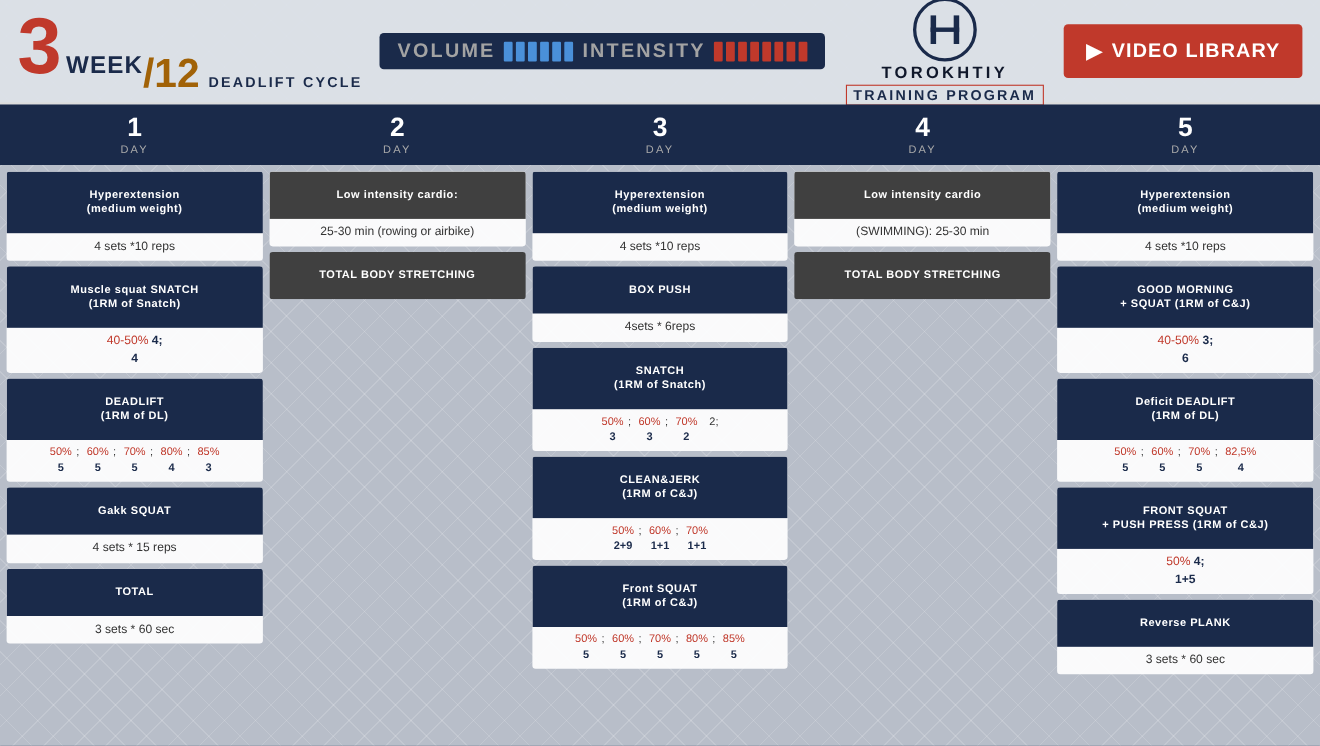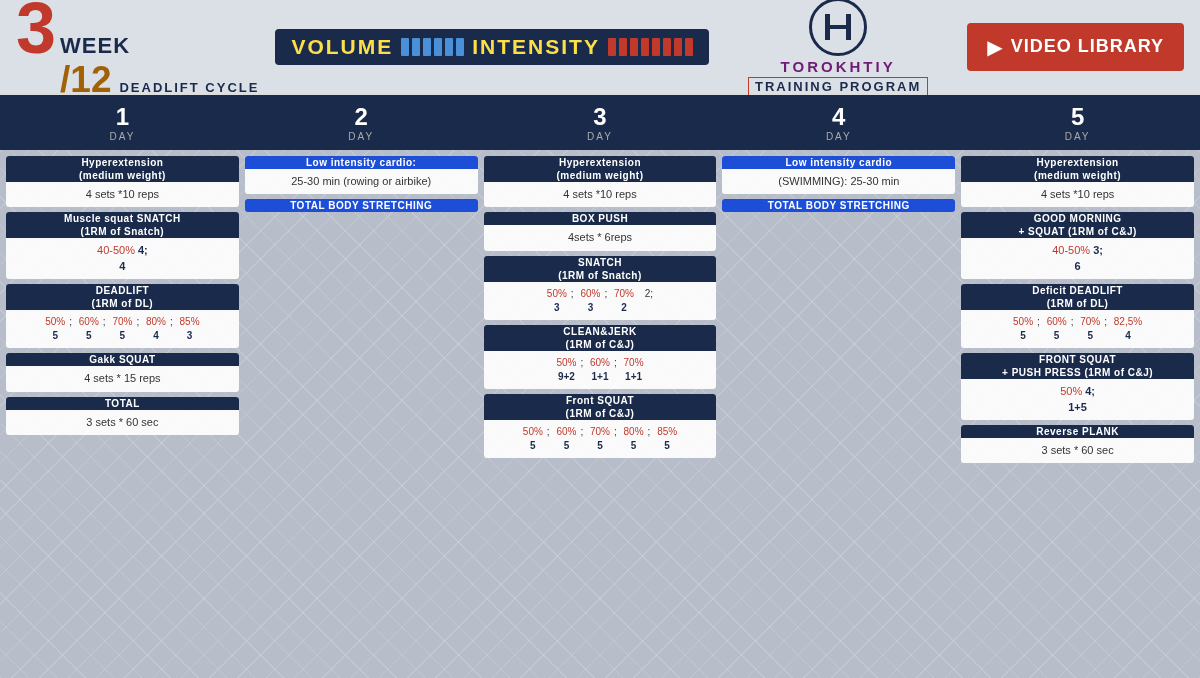--- a/index.html
+++ b/index.html
@@ -69,21 +69,21 @@
 
     .week-num {
       font-size: 72px;
       font-weight: 900;
       color: #c0392b;
       line-height: 1;
     }
 
     .week-right {
       display: flex;
-      flex-direction: column;
+      flex-direction: row;
       margin-left: 4px;
     }
 
     .week-label {
       font-size: 22px;
       font-weight: 900;
       color: #1a2a4a;
       letter-spacing: 1px;
     }
 
@@ -110,22 +110,22 @@
       display: flex;
       align-items: center;
       background: #1a2a4a;
       padding: 6px 16px;
       border-radius: 4px;
       margin-left: 16px;
       gap: 8px;
     }
 
     .vi-label {
-      color: #fde047;
-      font-size: 21px;
+      color: #a3a3a3;
+      font-size: 18px;
       font-weight: 900;
       letter-spacing: 2px;
     }
 
     .bars {
       display: flex;
       gap: 3px;
       align-items: center;
     }
 
@@ -161,21 +161,21 @@
       justify-content: center;
       font-size: 22px;
       font-weight: 900;
       color: #1a2a4a;
       margin-bottom: 2px;
     }
 
     .logo-text {
       font-size: 15px;
       font-weight: 900;
-      color: #701a75;
+      color: #0f172a;
       letter-spacing: 3px;
     }
 
     .logo-sub {
       font-size: 13px;
       font-weight: 700;
       color: #1a2a4a;
       letter-spacing: 2px;
       border: 1.5px solid #c0392b;
       padding: 1px 6px;
@@ -251,29 +251,29 @@
     .exercise-block {
       background: rgba(255,255,255,0.92);
       border-radius: 3px;
       overflow: hidden;
     }
 
     .exercise-header {
       background: #1a2a4a;
       color: white;
       text-align: center;
-      padding: 0 6px;
+      padding: 15px 6px;
       font-size: 10px;
       font-weight: 900;
       letter-spacing: 0.5px;
       line-height: 1.3;
     }
 
     .exercise-header.red {
-      background: #1d4ed8;
+      background: #404040;
     }
 
     .exercise-body {
       padding: 5px 20px;
       text-align: center;
       font-size: 11px;
       color: #333;
       line-height: 1.4;
     }
 
@@ -441,21 +441,21 @@
               <span><span class="pct">60%</span><br><span class="sets">3</span></span>;&nbsp;
               <span><span class="pct">70%</span><br><span class="sets">2</span></span>&nbsp;
               <span>2;</span>
             </div>
           </div>
         </div>
         <div class="exercise-block">
           <div class="exercise-header">CLEAN&amp;JERK<br>(1RM of C&amp;J)</div>
           <div class="exercise-body">
             <div class="inline-stats">
-              <span><span class="pct">50%</span><br><span class="sets">9+2</span></span>;&nbsp;
+              <span><span class="pct">50%</span><br><span class="sets">2+9</span></span>;&nbsp;
               <span><span class="pct">60%</span><br><span class="sets">1+1</span></span>;&nbsp;
               <span><span class="pct">70%</span><br><span class="sets">1+1</span></span>
             </div>
           </div>
         </div>
         <div class="exercise-block">
           <div class="exercise-header">Front SQUAT<br>(1RM of C&amp;J)</div>
           <div class="exercise-body">
             <div class="inline-stats">
               <span><span class="pct">50%</span><br><span class="sets">5</span></span>;&nbsp;

